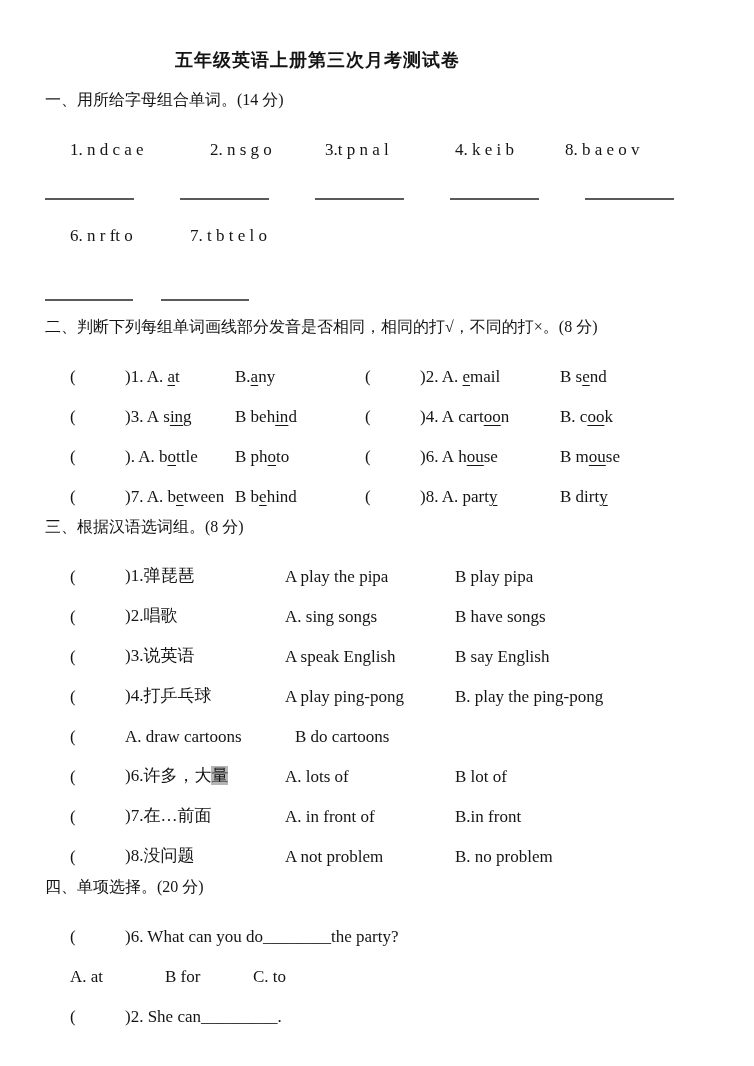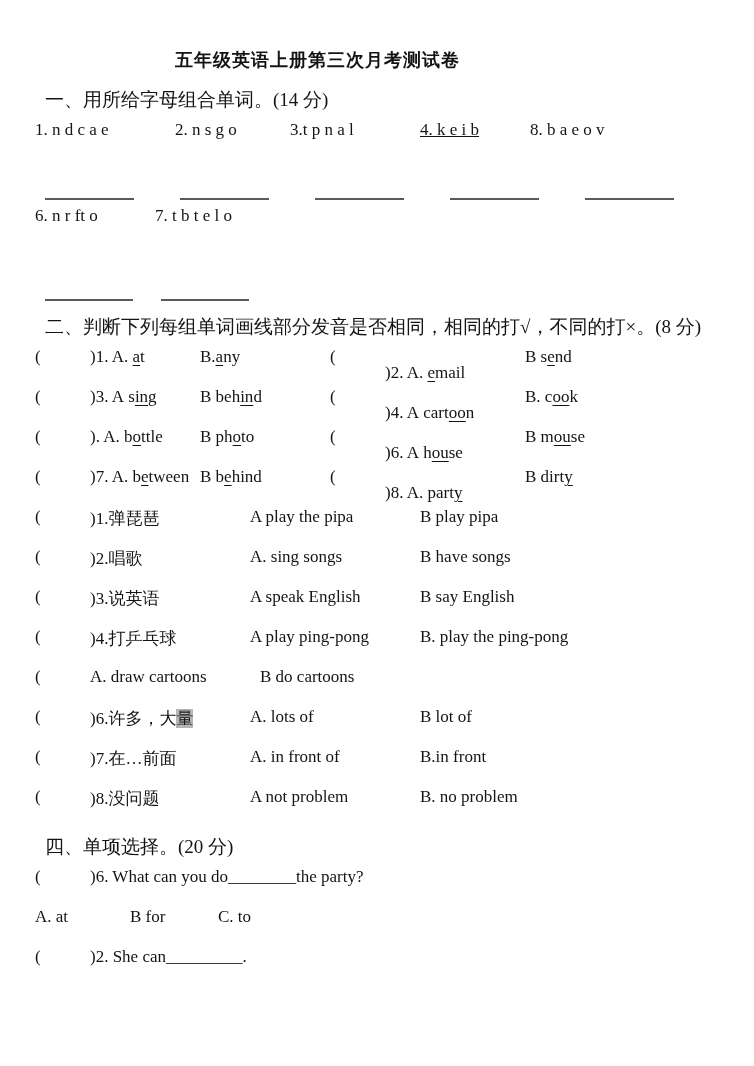--- a/index.html
+++ b/index.html
@@ -9,28 +9,28 @@
     background:#ffffff;
     color:#141414;
     font-family:"Liberation Serif","DejaVu Serif",serif;
     font-size:17px;
     overflow:hidden;
     box-sizing:border-box;
     padding-top:40px;
   }
   .title-row{height:40px;display:flex;align-items:center;padding-left:175px;}
   .title-row .t{font-weight:bold;font-size:18px;letter-spacing:1px;}
-  .heading-row{height:40px;display:flex;align-items:center;padding-left:45px;font-size:19px;}
-  .row{height:40px;display:flex;align-items:flex-start;padding-left:35px;}
+  .heading-row{height:40px;display:flex;align-items:center;padding-left:45px;font-size:16px;}
+  .row{height:40px;display:flex;align-items:flex-end;padding-left:70px;}
   .cell{display:inline-block;box-sizing:border-box;padding-right:6px;white-space:nowrap;}
   
   .s1a .cell:nth-child(1){min-width:140px;}
   .s1a .cell:nth-child(2){min-width:115px;}
   .s1a .cell:nth-child(3){min-width:130px;}
-  .s1a .cell:nth-child(4){min-width:110px;text-decoration:underline;}
+  .s1a .cell:nth-child(4){min-width:110px;}
   .s1b .cell:nth-child(1){min-width:120px;}
   
   .blanks{display:flex;align-items:flex-end;padding-left:45px;}
   .blanks1{height:40px;padding-bottom:6px;}
   .blanks2{height:55px;padding-bottom:6px;}
   .line{display:inline-block;height:2px;background:#5a5a5a;}
   .blanks1 .line{width:89px;}
   .blanks1 .line + .line{margin-left:46px;}
   .blanks2 .line{width:88px;}
   .blanks2 .line + .line{margin-left:28px;}
@@ -118,20 +118,21 @@
 
   <div class="row s2">
     <span class="cell paren">(</span>
     <span class="cell la"><span>)7. A.&nbsp;</span><span><span>b</span><span class="u">e</span><span>tween</span></span></span>
     <span class="cell lb"><span>B&nbsp;</span><span><span>b</span><span class="u">e</span><span>hind</span></span></span>
     <span class="cell paren">(</span>
     <span class="cell ra"><span>)8. A.&nbsp;</span><span><span>part</span><span class="u">y</span><span></span></span></span>
     <span class="cell rb"><span>B&nbsp;</span><span><span>dirt</span><span class="u">y</span><span></span></span></span>
   </div>
 
+  <div class="heading-row">三、根据汉语选词组。(8 分)</div>
 
   <div class="row s3">
     <span class="cell paren">(</span>
     <span class="cell zh"><span>)1.弹琵琶</span><span class="hl0"></span></span>
     <span class="cell oa">A play the pipa</span>
     <span class="cell ob">B play pipa</span>
   </div>
   <div class="row s3">
     <span class="cell paren">(</span>
     <span class="cell zh"><span>)2.唱歌</span><span class="hl0"></span></span>

